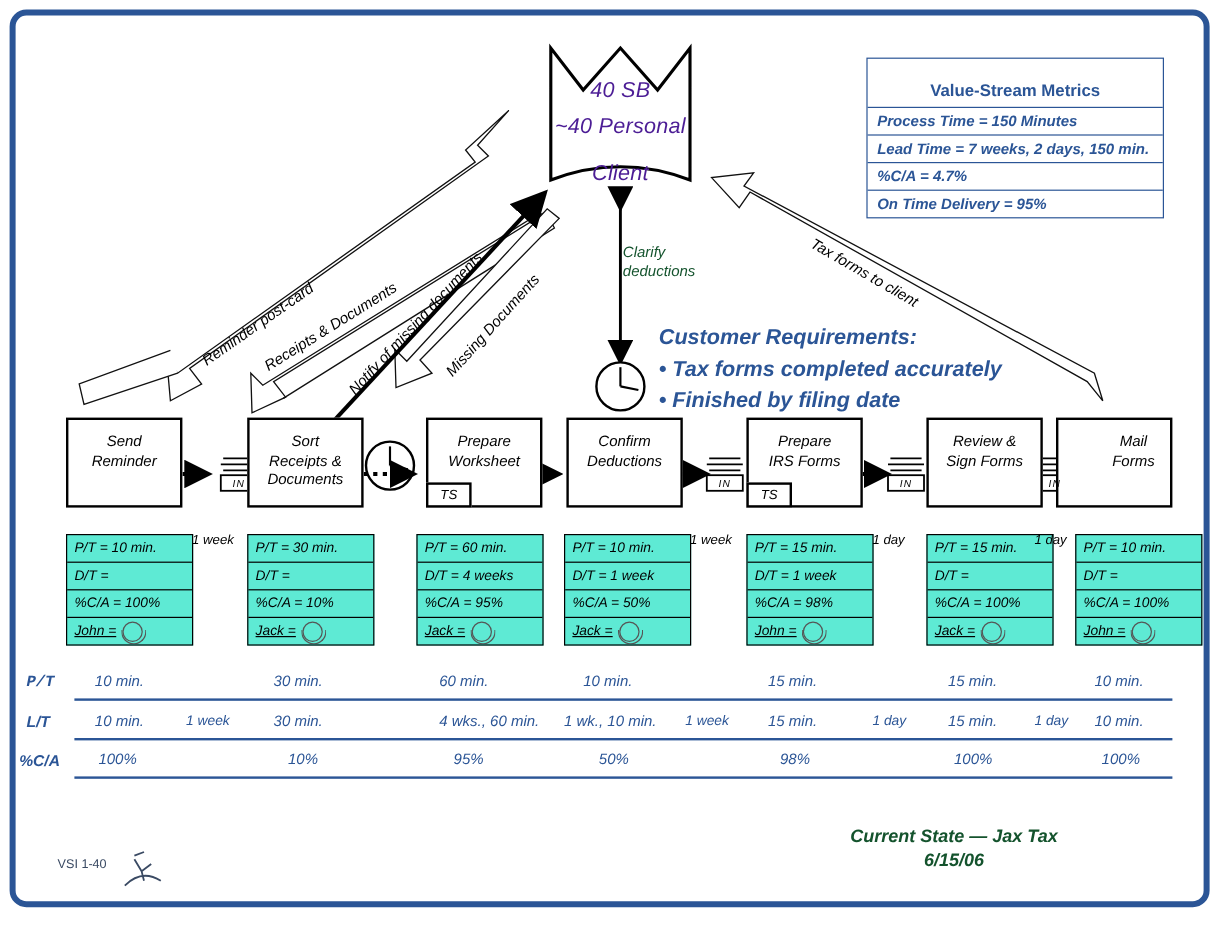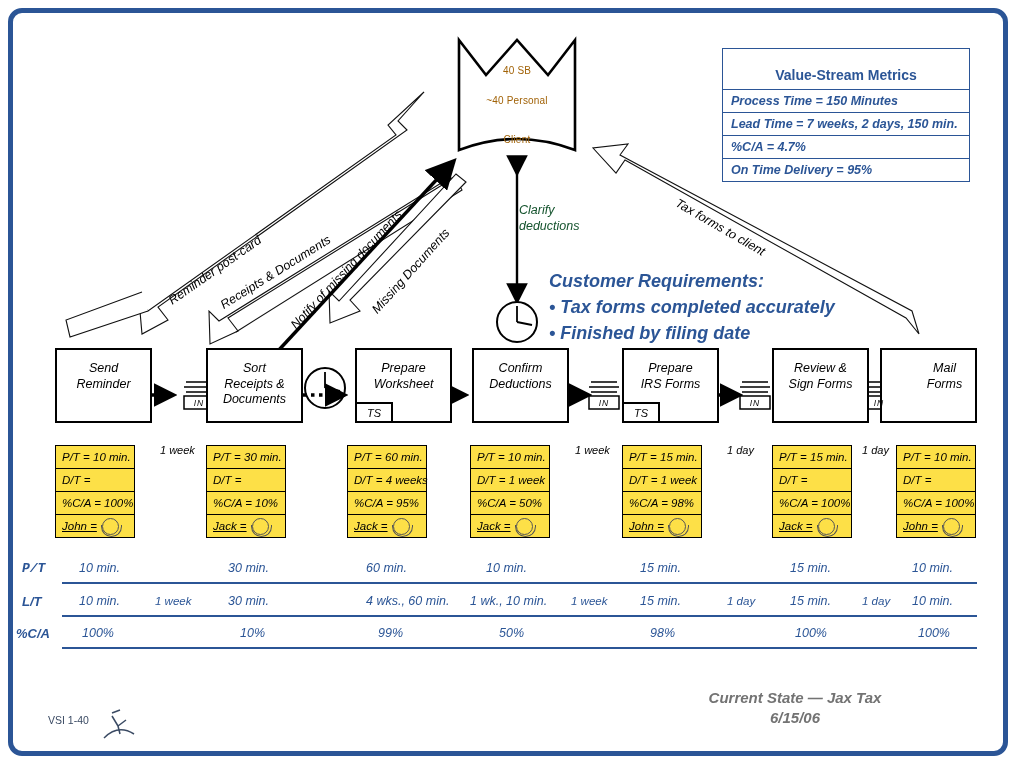--- a/index.html
+++ b/index.html
@@ -16,21 +16,21 @@
     border:5px solid #2b5596;border-radius:14px;box-sizing:border-box;
     background:#fff;
   }
 
   
   .abs{position:absolute;box-sizing:border-box;}
 
   
   .client-label{
     position:absolute;width:180px;text-align:center;
-    font-size:10px;color:#a16207;letter-spacing:.2px;
+    font-size:18px;font-style:italic;color:#4c1d95;letter-spacing:.2px;
   }
 
   
   .metrics{
     position:absolute;left:722px;top:48px;width:248px;
     border:1.6px solid #2b5596;box-sizing:border-box;background:#fff;
   }
   .metrics .row{
     border-bottom:1.6px solid #2b5596;
     padding:4px 8px;font-size:12.5px;color:#2b5596;
@@ -71,21 +71,21 @@
   }
   .ts{
     position:absolute;left:-2px;bottom:-2px;width:38px;height:21px;
     border:2px solid #000;background:#fff;box-sizing:border-box;
     display:flex;align-items:center;justify-content:center;
     font-size:11px;font-style:italic;
   }
 
   
   .dbox{
-    position:absolute;width:80px;border:1.6px solid #000;background:#fde047;
+    position:absolute;width:106px;border:1.6px solid #000;background:#5eead4;
     box-sizing:border-box;
   }
   .dbox .drow{
     border-bottom:1.6px solid #000;height:22px;
     display:flex;align-items:center;padding-left:6px;
     font-size:11.5px;font-style:italic;color:#000;white-space:nowrap;
   }
   .dbox .drow:last-child{border-bottom:none;text-decoration:underline;}
   .op-circle{
     width:15px;height:15px;border:1.4px solid #555;border-radius:50%;
@@ -109,21 +109,21 @@
   }
   .sumline{position:absolute;height:1.6px;background:#2b5596;}
   .sumval{
     position:absolute;font-size:12.5px;font-style:italic;color:#2b5596;
     white-space:nowrap;
   }
 
   
   .title-block{
     position:absolute;left:660px;top:688px;width:270px;text-align:center;
-    font-size:15px;font-weight:bold;font-style:italic;color:#737373;
+    font-size:15px;font-weight:bold;font-style:italic;color:#14532d;
     line-height:1.35;
   }
 
   
   .vsi{
     position:absolute;left:48px;top:714px;font-size:10.5px;color:#3a4a63;
     font-style:normal;
   }
 
   
@@ -380,21 +380,21 @@
   <div class="sumval" style="left:790px;top:594px;">15 min.</div>
   <div class="sumval" style="left:912px;top:594px;">10 min.</div>
 
   <div class="sumval" style="left:155px;top:595px;font-size:11.5px;">1 week</div>
   <div class="sumval" style="left:571px;top:595px;font-size:11.5px;">1 week</div>
   <div class="sumval" style="left:727px;top:595px;font-size:11.5px;">1 day</div>
   <div class="sumval" style="left:862px;top:595px;font-size:11.5px;">1 day</div>
 
   <div class="sumval" style="left:82px;top:626px;">100%</div>
   <div class="sumval" style="left:240px;top:626px;">10%</div>
-  <div class="sumval" style="left:378px;top:626px;">99%</div>
+  <div class="sumval" style="left:378px;top:626px;">95%</div>
   <div class="sumval" style="left:499px;top:626px;">50%</div>
   <div class="sumval" style="left:650px;top:626px;">98%</div>
   <div class="sumval" style="left:795px;top:626px;">100%</div>
   <div class="sumval" style="left:918px;top:626px;">100%</div>
 
   <div class="title-block">
     <div>Current State — Jax Tax</div>
     <div>6/15/06</div>
   </div>
 

